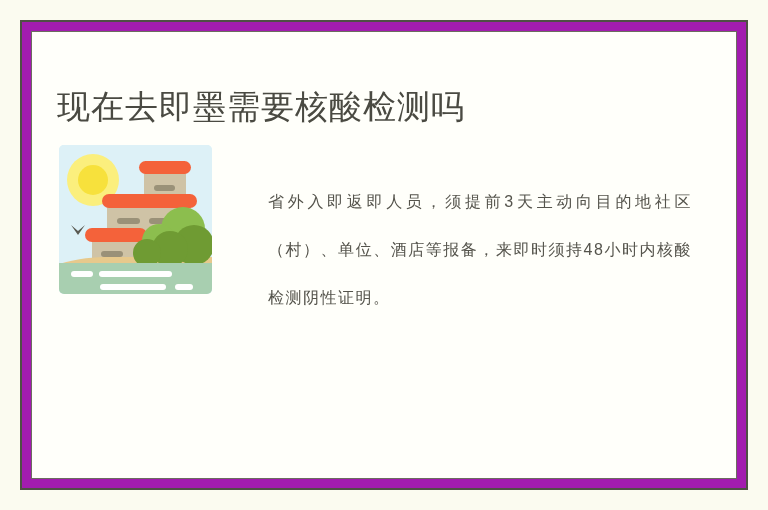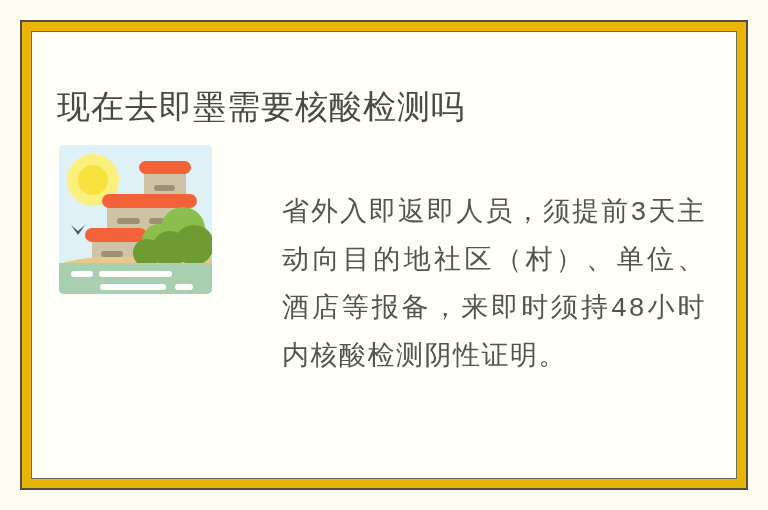--- a/index.html
+++ b/index.html
@@ -16,21 +16,21 @@
 
   
   .card-outer {
     position: absolute;
     left: 20px;
     top: 20px;
     width: 728px;
     height: 470px;
     box-sizing: border-box;
     border: 2px solid #4f4f45;
-    background: #eab308;
+    background: #a21caf;
   }
   .card-inner {
     position: absolute;
     left: 9px;
     top: 9px;
     right: 9px;
     bottom: 9px;
     box-sizing: border-box;
     border: 1px solid #6c6c5f;
     background: #fffffa;
@@ -66,25 +66,25 @@
     height: 149px;
     border-radius: 5px;
     overflow: hidden;
     background: #ddf1f7;
   }
   .thumb svg { display: block; width: 153px; height: 149px; }
 
   
   .body-text {
     position: absolute;
-    left: 223px;
+    left: 209px;
     top: 17px;
     width: 424px;
-    font-family: Liberation Mono, monospace;
-    font-size: 27px;
+    font-family: Liberation Sans, sans-serif;
+    font-size: 16px;
     line-height: 48px;
     color: #55544c;
     letter-spacing: 1.5px;
     text-align: justify;
   }
 </style>
 </head>
 <body>
 
 <div class="card-outer">

